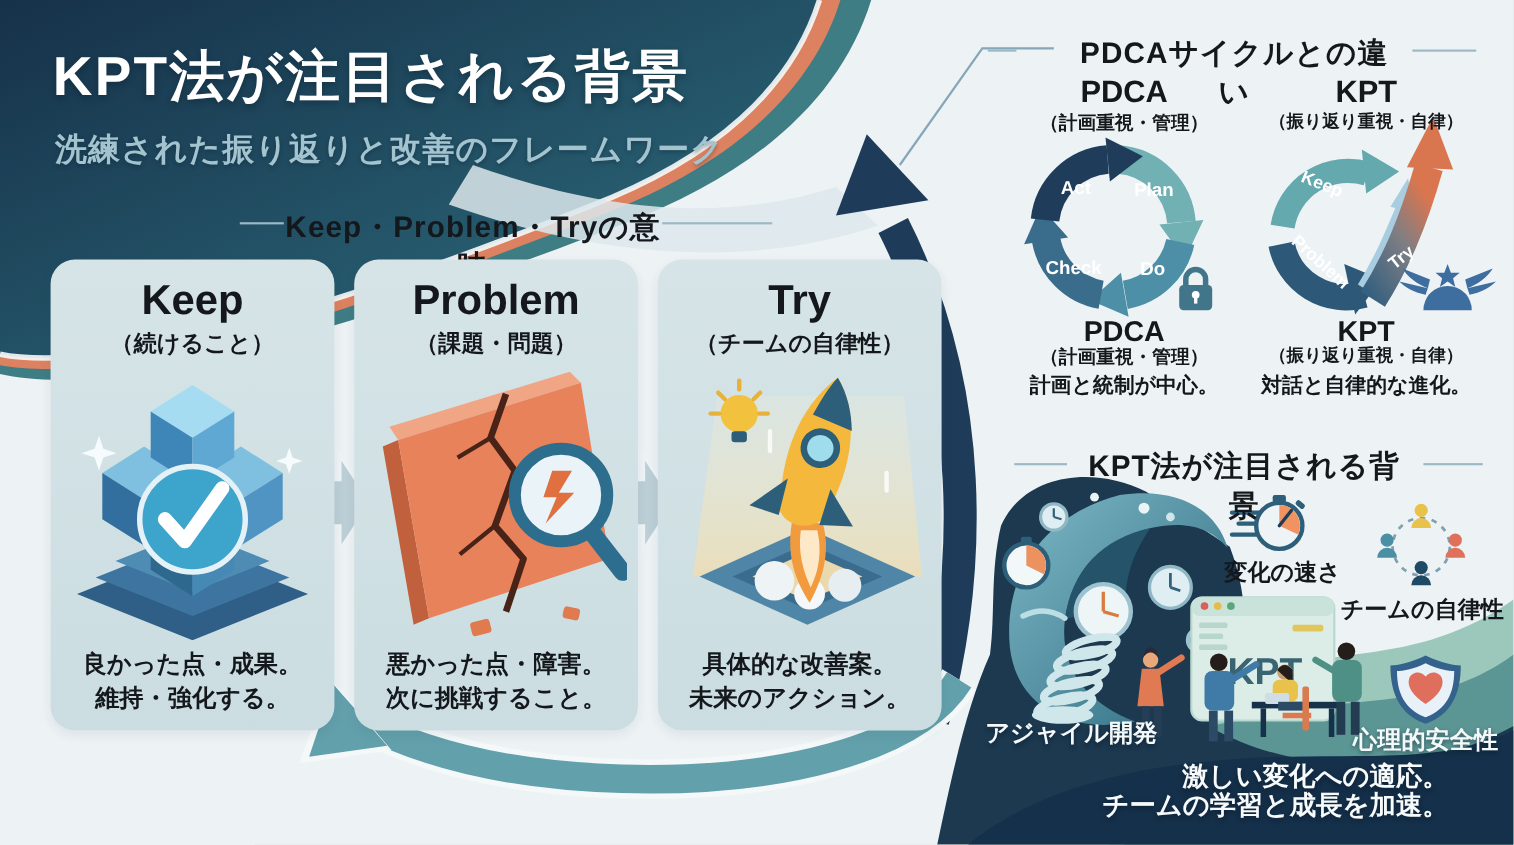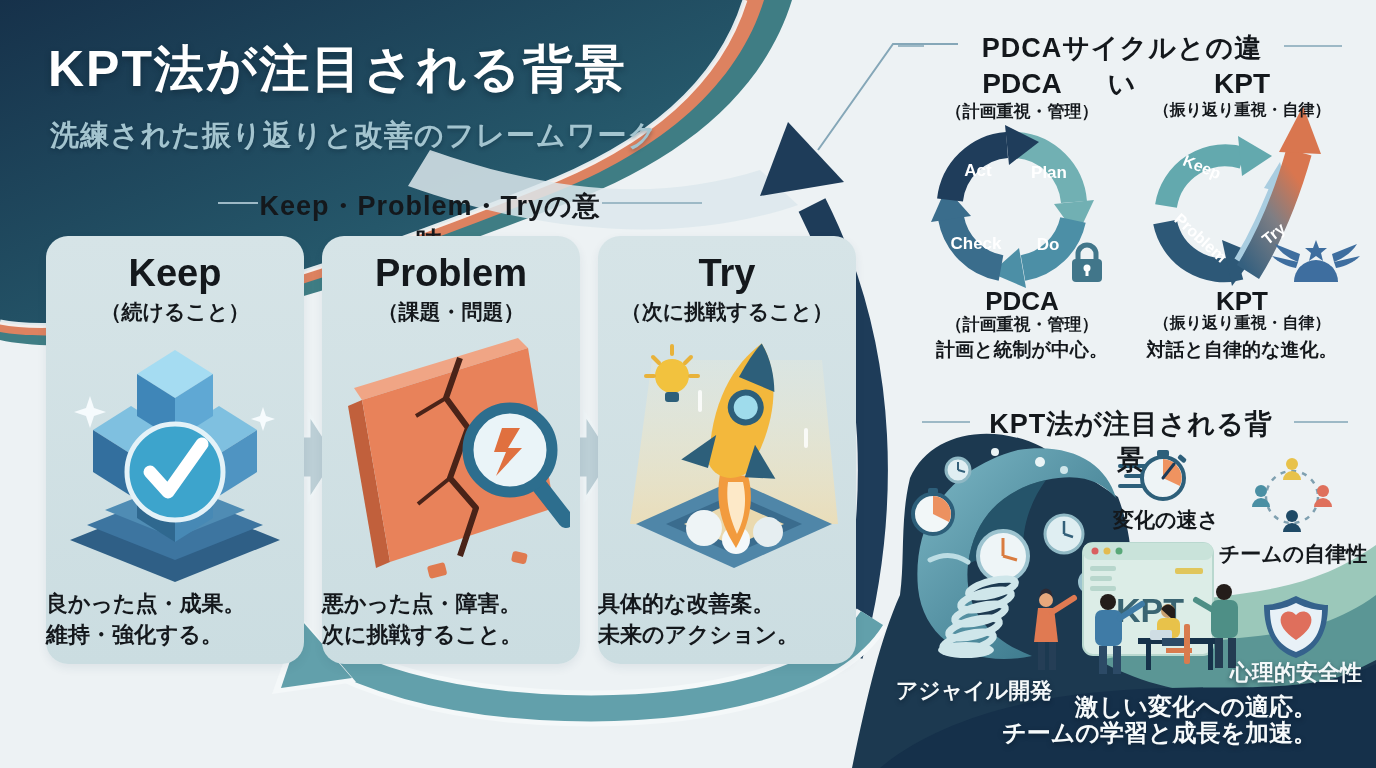--- a/index.html
+++ b/index.html
@@ -23,21 +23,21 @@
   .sec-head{font-size:27px;font-weight:800;color:#14181c;letter-spacing:1px;}
   .card{
     position:absolute;top:236px;width:258px;height:428px;border-radius:22px;
     background:linear-gradient(180deg,#d6e4e7 0%,#cbdde1 100%);
     box-shadow:0 4px 10px rgba(40,70,90,.08);
   }
   .card-title{position:absolute;left:0;top:16px;width:100%;text-align:center;
     font-size:38px;font-weight:800;color:#14181c;}
   .card-sub{position:absolute;left:0;top:62px;width:100%;text-align:center;
     font-size:21px;font-weight:800;color:#14181c;}
-  .card-desc{position:absolute;left:0;top:352px;width:100%;text-align:left;
+  .card-desc{position:absolute;left:0;top:352px;width:100%;text-align:center;
     font-size:22px;font-weight:800;color:#14181c;line-height:31px;}
   .col-name{font-size:28px;font-weight:800;color:#14181c;}
   .col-tag{font-size:17px;font-weight:800;color:#14181c;}
   .sum-text{font-size:19px;font-weight:800;color:#14181c;}
   .factor-label{font-size:21px;font-weight:800;color:#14181c;}
   .factor-label-light{font-size:22px;font-weight:800;color:#f4f8f9;
     text-shadow:0 2px 4px rgba(5,20,35,.5);}
   .bottom-sum{font-size:24px;font-weight:800;color:#f6fafb;line-height:26px;
     text-shadow:0 2px 5px rgba(5,20,35,.55);}
 </style>
@@ -345,21 +345,21 @@
       </g>
     </svg>
     <div class="card-desc">
       <div>悪かった点・障害。</div>
       <div>次に挑戦すること。</div>
     </div>
   </div>
 
   <div class="card" style="left:598px;">
     <div class="card-title">Try</div>
-    <div class="card-sub">（次に挑戦すること）</div>
+    <div class="card-sub">（チームの自律性）</div>
     <svg class="abs" style="left:10px;top:96px;" width="238" height="252" viewBox="0 0 238 252">
       <polygon points="44,28 214,28 230,192 22,192" fill="url(#beamGrad2)"></polygon>
       <defs>
         <linearGradient id="beamGrad2" x1="0" y1="0" x2="0" y2="1">
           <stop offset="0" stop-color="#f7efd2" stop-opacity="0.2"></stop>
           <stop offset="1" stop-color="#f0ddb0" stop-opacity="0.8"></stop>
         </linearGradient>
       </defs>
       <rect x="90" y="58" width="4" height="22" rx="2" fill="#ffffff" opacity="0.8"></rect>
       <rect x="196" y="96" width="4" height="20" rx="2" fill="#ffffff" opacity="0.8"></rect>
@@ -417,21 +417,21 @@
   <div class="abs col-name tc" style="left:1157px;top:286px;width:170px;font-size:26px;">KPT</div>
   <div class="abs col-tag tc" style="left:1142px;top:313px;width:200px;font-size:16px;">（振り返り重視・自律）</div>
   <div class="abs sum-text tc" style="left:1142px;top:337px;width:200px;">対話と自律的な進化。</div>
 
   <div class="abs sec-head tc" style="left:981px;top:406px;width:300px;">KPT法が注目される背景</div>
   <div class="hline" style="left:922px;top:421px;width:48px;"></div>
   <div class="hline" style="left:1294px;top:421px;width:54px;"></div>
 
   <div class="abs factor-label tc" style="left:1096px;top:506px;width:140px;">変化の速さ</div>
   <div class="abs factor-label tc" style="left:1213px;top:540px;width:160px;">チームの自律性</div>
-  <div class="abs factor-label-light tc" style="left:894px;top:652px;width:160px;margin-top:24px;">アジャイル開発</div>
+  <div class="abs factor-label-light tc" style="left:894px;top:652px;width:160px;">アジャイル開発</div>
   <div class="abs factor-label-light tc" style="left:1216px;top:658px;width:160px;">心理的安全性</div>
 
   <div class="abs bottom-sum tc" style="left:967px;top:694px;width:350px;text-align:right;">
     <div>激しい変化への適応。</div>
     <div>チームの学習と成長を加速。</div>
   </div>
 
 </div>
 
 </body></html>

